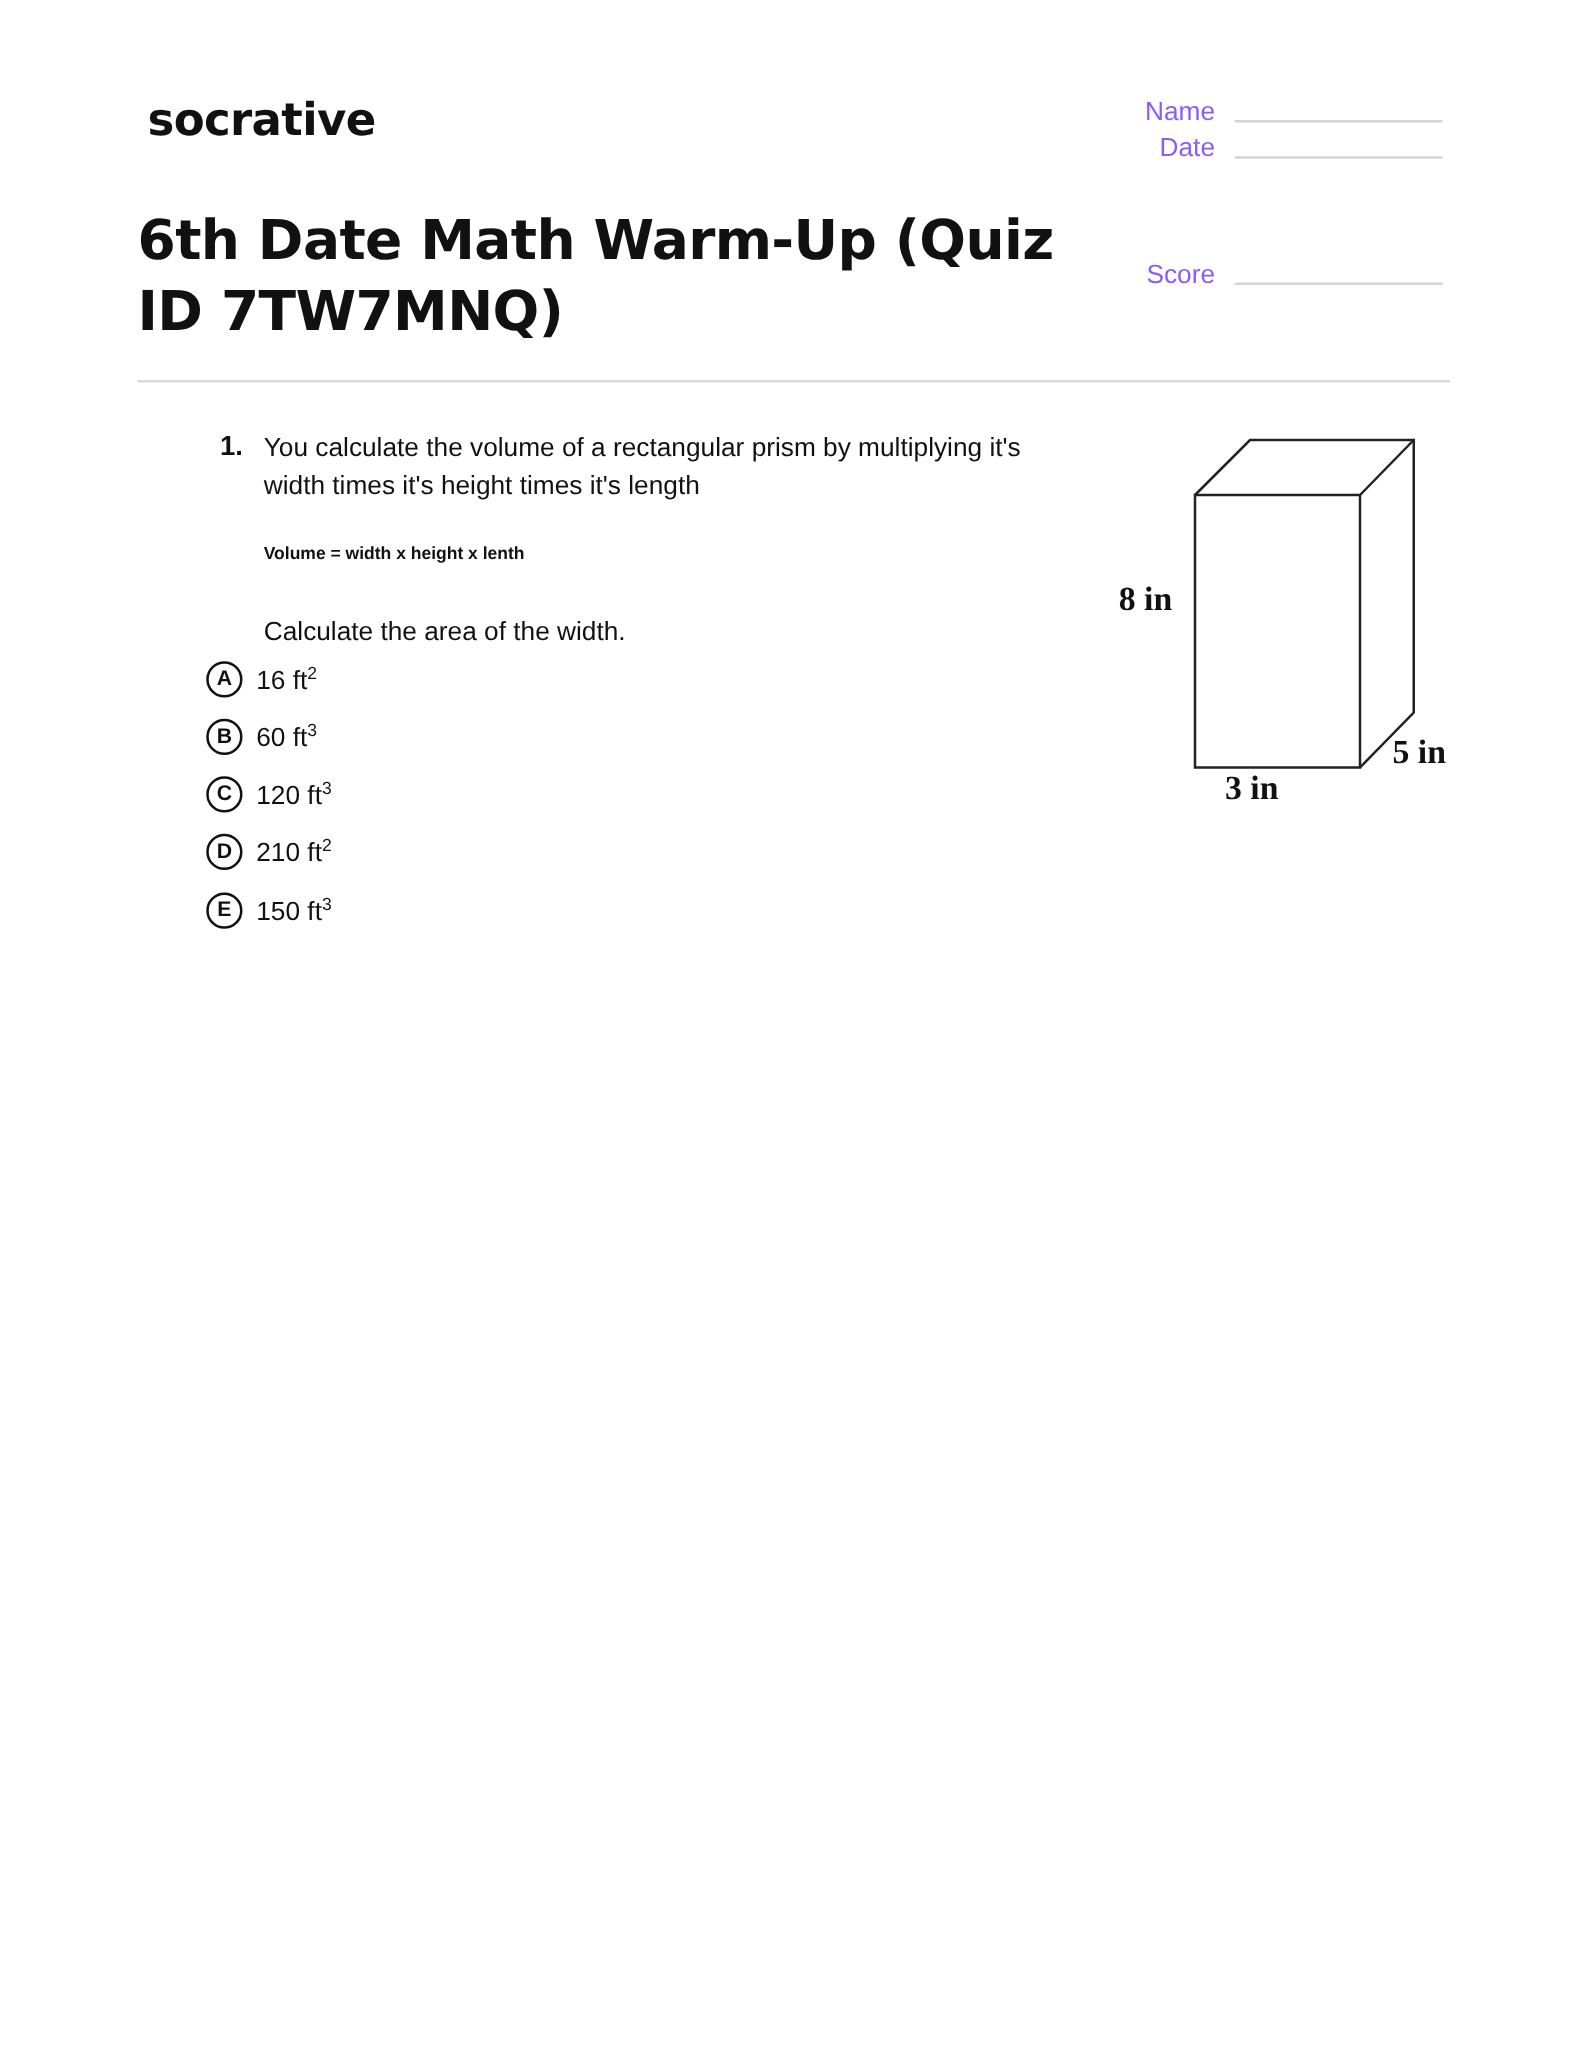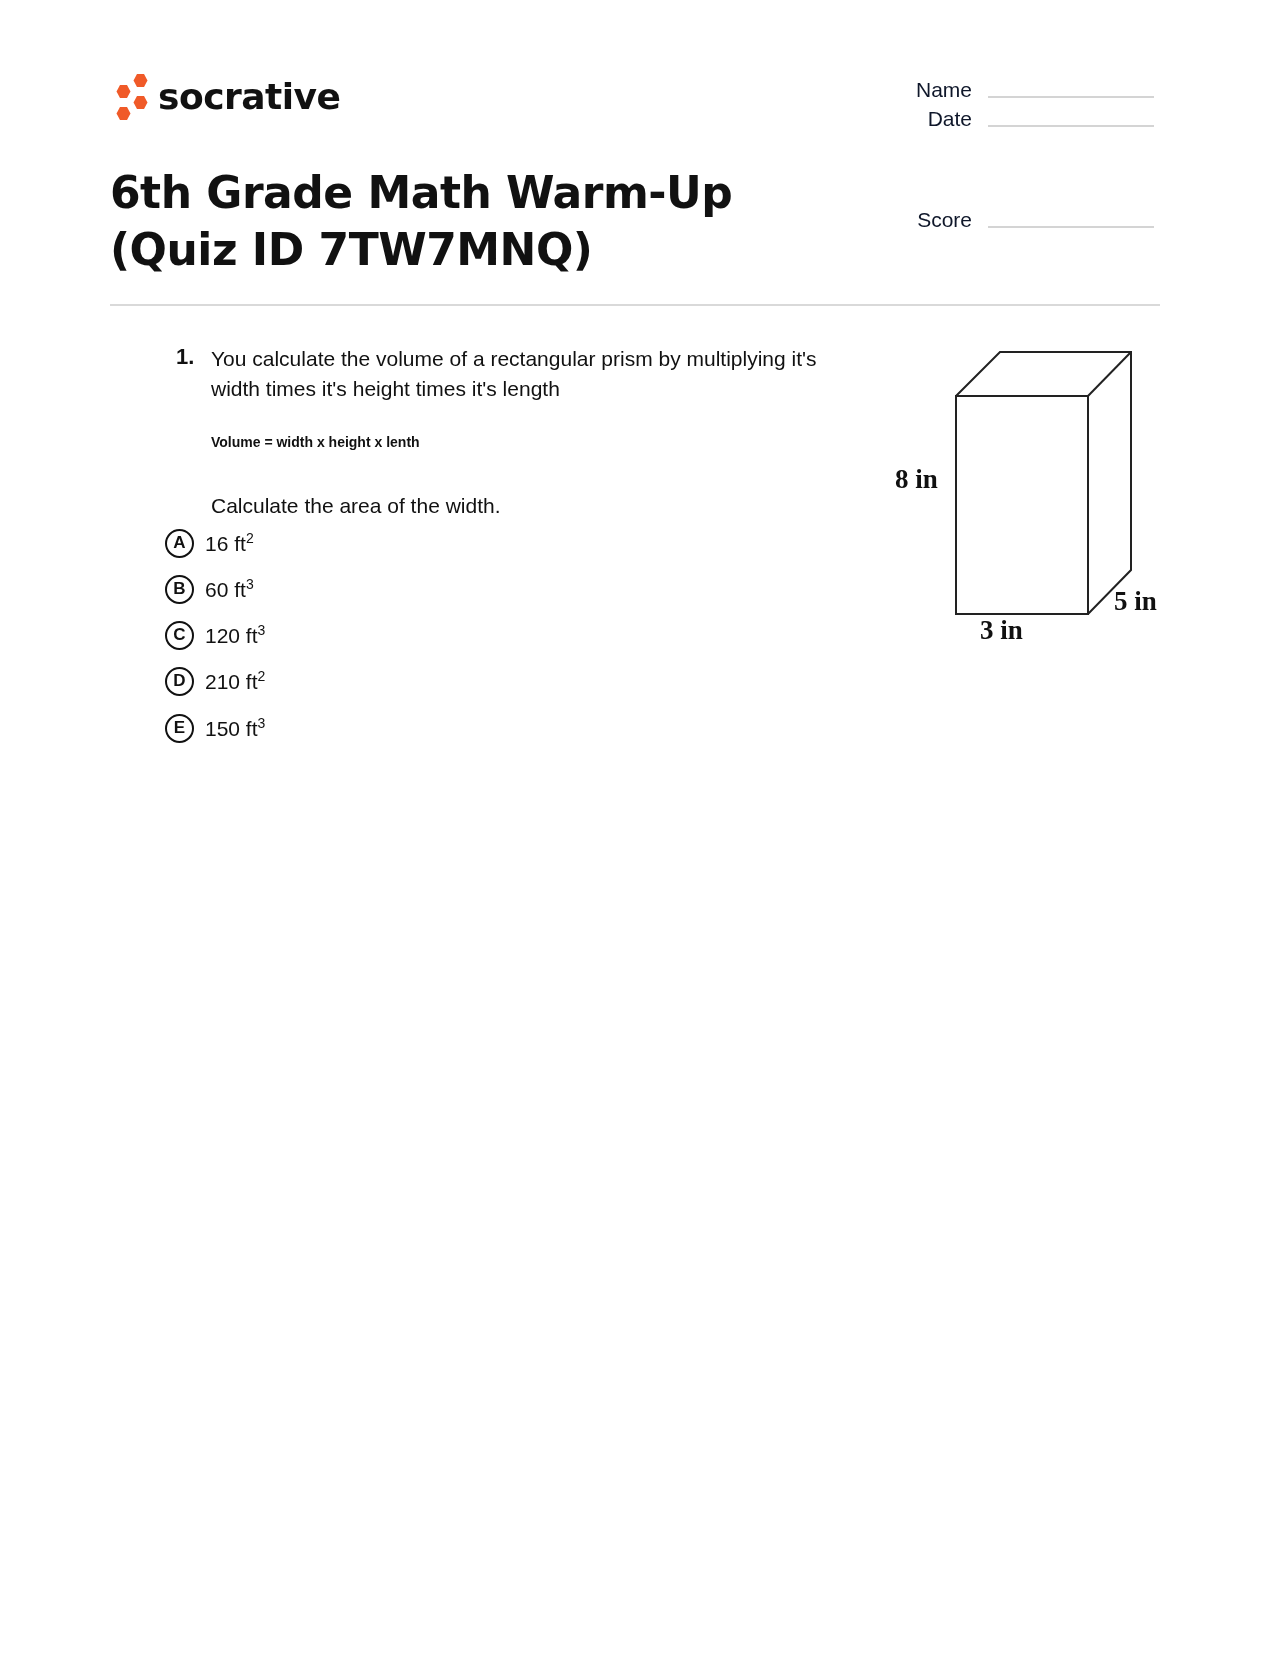--- a/index.html
+++ b/index.html
@@ -1,22 +1,22 @@
 <!DOCTYPE html>
 <html><head>
 <meta charset="utf-8">
 <style>
   html, body { margin: 0; padding: 0; background: #ffffff; }
   body { width: 1275px; height: 1653px; position: relative; overflow: hidden; color: #111; font-family: "Liberation Sans", "DejaVu Sans", sans-serif; }
   .abs { position: absolute; }
-  .logo { left: 110px; top: 72px; height: 50px; display: flex; align-items: center; }
+  .logo { left: 110px; top: 72px; height: 50px; display: flex; align-items: center; flex-direction: column; }
   .logo svg { width: 40px; height: 50px; }
   .logo-text { font-family: "DejaVu Sans", sans-serif; font-size: 36px; font-weight: bold; letter-spacing: -0.5px; color: #111; margin-left: 8px; line-height: 50px; }
   .field { left: 860px; width: 300px; height: 28px; display: flex; align-items: center; }
-  .field-label { width: 112px; text-align: right; font-size: 21px; color: #0f172a; }
+  .field-label { width: 112px; text-align: right; font-size: 21px; color: #8b5cf6; }
   .field-line { margin-left: 16px; width: 166px; height: 0; border-bottom: 2px solid #d4d4d4; margin-top: 14px; }
   .title { left: 110px; top: 164px; width: 760px; font-family: "DejaVu Sans", sans-serif; font-weight: bold; font-size: 44px; line-height: 57px; color: #111; letter-spacing: -0.5px; }
   .divider { left: 110px; top: 304px; width: 1050px; height: 0; border-top: 2px solid #d9d9d9; }
   .qnum { left: 176px; top: 344px; font-size: 22px; font-weight: bold; }
   .qtext { left: 211px; top: 344px; width: 640px; font-size: 21px; line-height: 30px; }
   .formula { left: 211px; top: 434px; font-size: 14px; font-weight: bold; }
   .prompt { left: 211px; top: 494px; font-size: 21px; }
   .choice { left: 165px; height: 34px; display: flex; align-items: center; }
   .bubble { width: 29px; height: 29px; border: 2px solid #111; border-radius: 50%; display: flex; align-items: center; justify-content: center; font-weight: bold; font-size: 17px; box-sizing: border-box; }
   .choice-text { margin-left: 11px; font-size: 21px; }
@@ -45,21 +45,21 @@
 </div>
 <div class="abs field" style="top:105px">
   <span class="field-label">Date</span>
   <span class="field-line"></span>
 </div>
 <div class="abs field" style="top:206px">
   <span class="field-label">Score</span>
   <span class="field-line"></span>
 </div>
 
-<div class="abs title">6th Grade Math Warm-Up (Quiz ID 7TW7MNQ)</div>
+<div class="abs title">6th Date Math Warm-Up (Quiz ID 7TW7MNQ)</div>
 
 <div class="abs divider"></div>
 
 <div class="abs qnum">1.</div>
 <div class="abs qtext">You calculate the volume of a rectangular prism by multiplying it's width times it's height times it's length</div>
 <div class="abs formula">Volume = width x height x lenth</div>
 <div class="abs prompt">Calculate the area of the width.</div>
 
 <div class="abs choice" style="top:526px">
   <span class="bubble">A</span>

